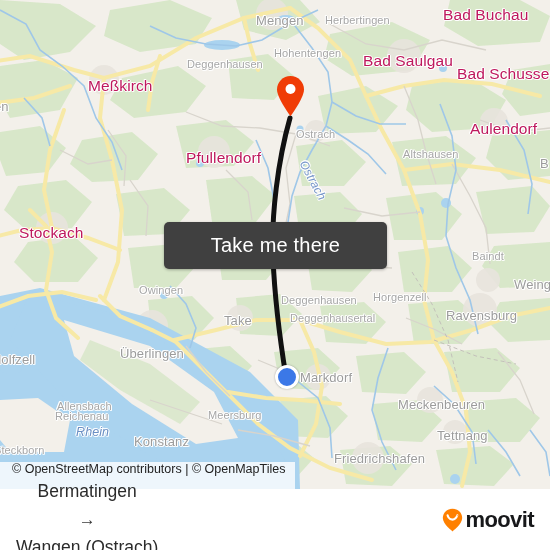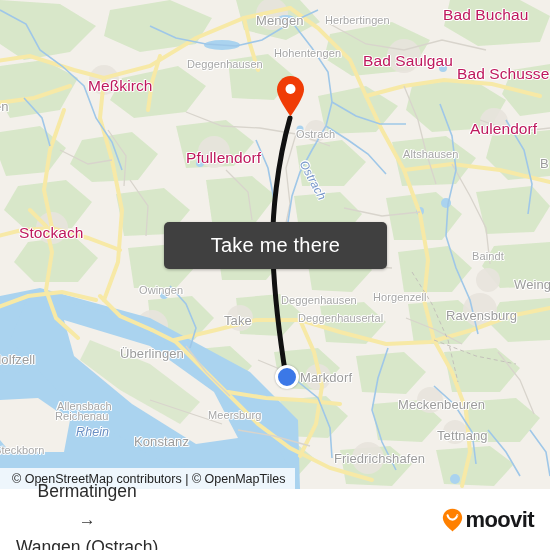--- a/index.html
+++ b/index.html
@@ -97,24 +97,24 @@
     top: 75px;
     width: 29px;
     height: 44px;
   }
 
   
   #attribution {
     position: absolute;
     left: 0;
     bottom: 0;
-    height: 21px;
+    height: 27px;
     padding: 0 10px 0 12px;
     display: flex;
-    align-items: center;
+    align-items: flex-start;
     background: rgba(255,255,255,.80);
     font-size: 12.5px;
     color: #222222;
     white-space: nowrap;
   }
 
   
   #footer {
     position: absolute;
     left: 0;
@@ -348,21 +348,21 @@
         <div class="map-label lbl-vill" style="left: 403px; top: 148px;">Altshausen</div>
         <div class="map-label lbl-city" style="left: 470px; top: 120px;">Aulendorf</div>
         <div class="map-label lbl-city" style="left: 186px; top: 149px;">Pfullendorf</div>
         <div class="map-label lbl-river" style="left: 309px; top: 158px; transform: rotate(62deg); transform-origin: left top;">Ostrach</div>
         <div class="map-label lbl-town" style="left: 540px; top: 156px;">B</div>
         <div class="map-label lbl-city" style="left: 19px; top: 224px;">Stockach</div>
         <div class="map-label lbl-vill" style="left: 472px; top: 250px;">Baindt</div>
         <div class="map-label lbl-town" style="left: 466px; top: 277px; margin-left: 48px;">Weingarten</div>
         <div class="map-label lbl-vill" style="left: 139px; top: 284px;">Owingen</div>
         <div class="map-label lbl-vill" style="left: 281px; top: 294px;">Deggenhausen</div>
-        <div class="map-label lbl-vill" style="left: 298px; top: 312px;">Deggenhausertal</div>
+        <div class="map-label lbl-vill" style="left: 290px; top: 312px;">Deggenhausertal</div>
         <div class="map-label lbl-vill" style="left: 373px; top: 291px;">Horgenzell</div>
         <div class="map-label lbl-town" style="left: 446px; top: 308px;">Ravensburg</div>
         <div class="map-label lbl-town" style="left: 224px; top: 313px;">Take</div>
         <div class="map-label lbl-town" style="left: 120px; top: 322px; margin-top: 24px;">Überlingen</div>
         <div class="map-label lbl-town" style="left: -6px; top: 352px;">dolfzell</div>
         <div class="map-label lbl-vill" style="left: 57px; top: 400px;">Allensbach</div>
         <div class="map-label lbl-vill" style="left: 208px; top: 409px;">Meersburg</div>
         <div class="map-label lbl-town" style="left: 300px; top: 370px;">Markdorf</div>
         <div class="map-label lbl-town" style="left: 398px; top: 397px;">Meckenbeuren</div>
         <div class="map-label lbl-vill" style="left: 55px; top: 410px;">Reichenau</div>

